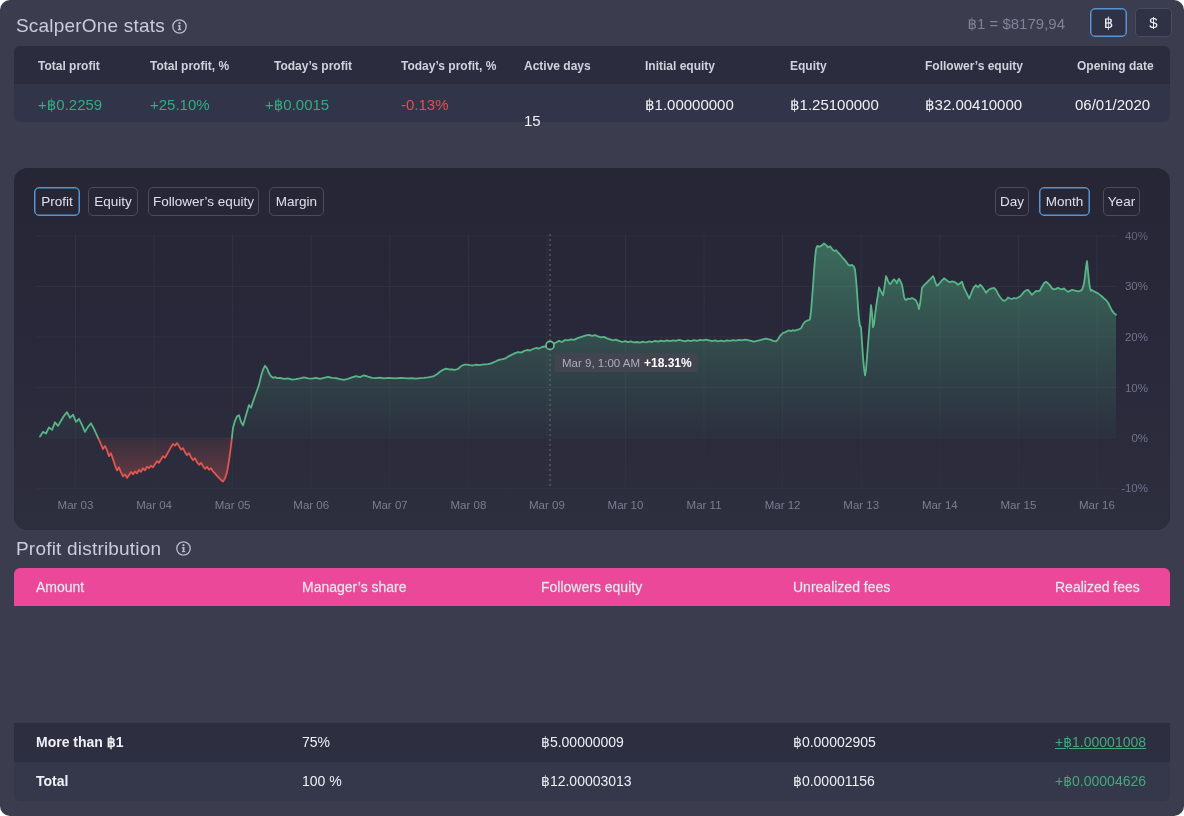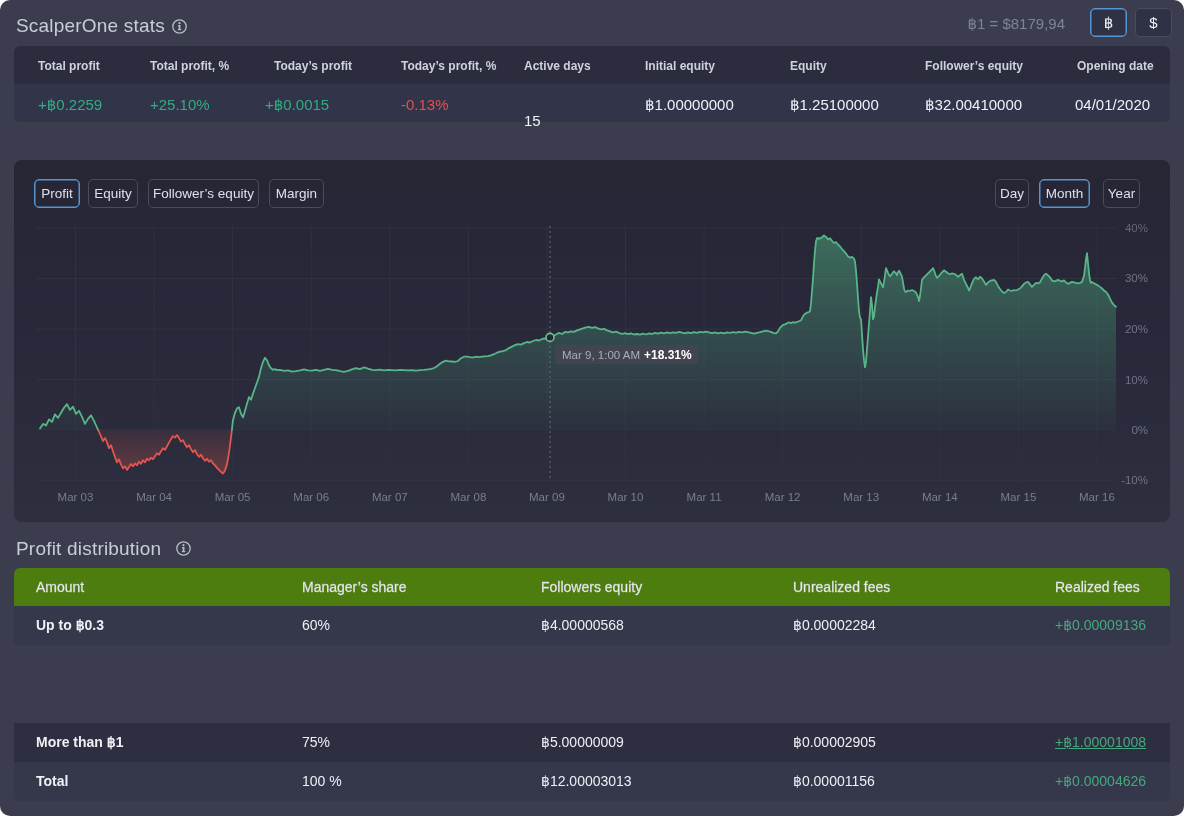--- a/index.html
+++ b/index.html
@@ -51,23 +51,23 @@
   <div class="abs thead" style="left:925px;top:59px;">Follower’s equity</div>
   <div class="abs thead" style="left:1077px;top:59px;">Opening date</div>
   <div class="abs tval grn" style="left:38px;top:96px;">+฿0.2259</div>
   <div class="abs tval grn" style="left:150px;top:96px;">+25.10%</div>
   <div class="abs tval grn" style="left:265px;top:96px;">+฿0.0015</div>
   <div class="abs tval red" style="left:401px;top:96px;">-0.13%</div>
   <div class="abs tval" style="left:524px;top:96px;margin-top:16px;">15</div>
   <div class="abs tval" style="left:645px;top:96px;">฿1.00000000</div>
   <div class="abs tval" style="left:790px;top:96px;">฿1.25100000</div>
   <div class="abs tval" style="left:925px;top:96px;">฿32.00410000</div>
-  <div class="abs tval" style="left:1075px;top:96px;">04/01/2020</div>
+  <div class="abs tval" style="left:1075px;top:96px;">06/01/2020</div>
 
-  <div class="abs" style="left:14px;top:160px;width:1156px;height:362px;background:linear-gradient(180deg,#262635 0%,#28283a 45%,#2d2e3e 100%);border-radius:8px;">
+  <div class="abs" style="left:14px;top:168px;width:1156px;height:362px;background:linear-gradient(180deg,#262635 0%,#28283a 45%,#2d2e3e 100%);border-radius:13px;">
     <div class="btn sel" style="left:20px;top:19px;width:46px;">Profit</div>
     <div class="btn" style="left:74px;top:19px;width:50px;">Equity</div>
     <div class="btn" style="left:134px;top:19px;width:111px;">Follower’s equity</div>
     <div class="btn" style="left:255px;top:19px;width:55px;">Margin</div>
     <div class="btn" style="left:981px;top:19px;width:34px;">Day</div>
     <div class="btn sel" style="left:1025px;top:19px;width:51px;">Month</div>
     <div class="btn" style="left:1089px;top:19px;width:37px;">Year</div>
     <svg style="position:absolute;left:0;top:0;" width="1156" height="362" viewBox="0 0 1156 362" font-family="Liberation Sans, sans-serif">
 <defs>
 <linearGradient id="ggrad" x1="0" y1="60" x2="0" y2="272" gradientUnits="userSpaceOnUse">
@@ -136,34 +136,27 @@
 
   <div class="abs h1" style="left:16px;top:538px;">Profit distribution</div>
   <svg class="abs" style="left:176px;top:541px;" width="15" height="15" viewBox="0 0 15 15">
     <circle cx="7.5" cy="7.5" r="6.7" fill="none" stroke="#b9bcc9" stroke-width="1.3"></circle>
     <rect x="6.7" y="6.2" width="1.7" height="4.6" fill="#b9bcc9"></rect>
     <rect x="5.9" y="10.0" width="3.3" height="1.2" fill="#b9bcc9"></rect>
     <rect x="5.9" y="6.2" width="2.5" height="1.1" fill="#b9bcc9"></rect>
     <circle cx="7.5" cy="4.2" r="1.1" fill="#b9bcc9"></circle>
   </svg>
 
-  <div class="abs" style="left:14px;top:568px;width:1156px;height:38px;background:#4d7c0f;border-radius:6px 6px 0 0;">
+  <div class="abs" style="left:14px;top:568px;width:1156px;height:38px;background:#ec4899;border-radius:6px 6px 0 0;">
     <div class="t2cell thead2" style="left:22px;top:0;line-height:38px;">Amount</div>
     <div class="t2cell thead2" style="left:527px;top:0;line-height:38px;">Followers equity</div>
     <div class="t2cell thead2" style="left:288px;top:0;line-height:38px;">Manager’s share</div>
     <div class="t2cell thead2" style="left:779px;top:0;line-height:38px;">Unrealized fees</div>
     <div class="t2cell thead2" style="left:1041px;top:0;line-height:38px;">Realized fees</div>
   </div>
-  <div class="row2 r-light" style="top:606px;">
-      <div class="t2cell t2amount" style="left:22px;">Up to ฿0.3</div>
-      <div class="t2cell" style="left:288px;">60%</div>
-      <div class="t2cell" style="left:527px;">฿4.00000568</div>
-      <div class="t2cell" style="left:779px;">฿0.00002284</div>
-      <div class="t2cell" style="left:1041px;color:#45a87e;">+฿0.00009136</div>
-    </div>
   <div class="row2 r-dark" style="top:723px;">
       <div class="t2cell t2amount" style="left:22px;">More than ฿1</div>
       <div class="t2cell" style="left:288px;">75%</div>
       <div class="t2cell" style="left:527px;">฿5.00000009</div>
       <div class="t2cell" style="left:779px;">฿0.00002905</div>
       <div class="t2cell" style="left:1041px;color:#45a87e;text-decoration:underline;">+฿1.00001008</div>
     </div>
   <div class="row2 r-light" style="top:762px;border-radius:0 0 6px 6px;">
       <div class="t2cell t2amount" style="left:22px;">Total</div>
       <div class="t2cell" style="left:288px;">100 %</div>

